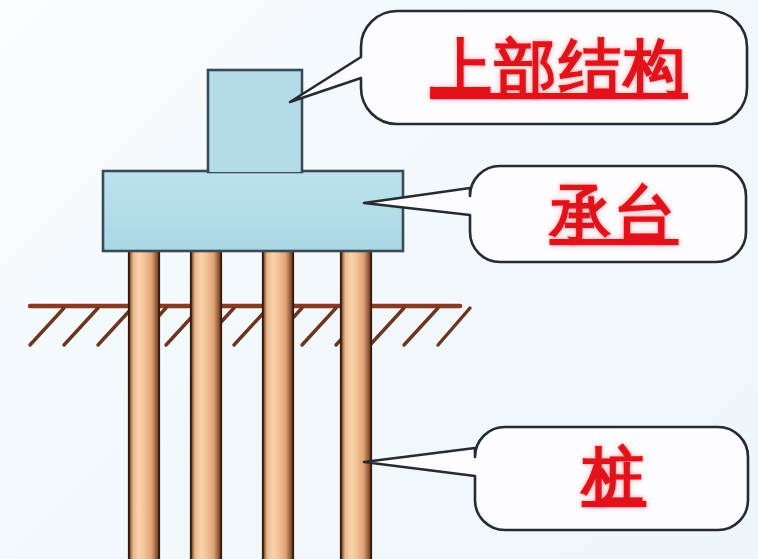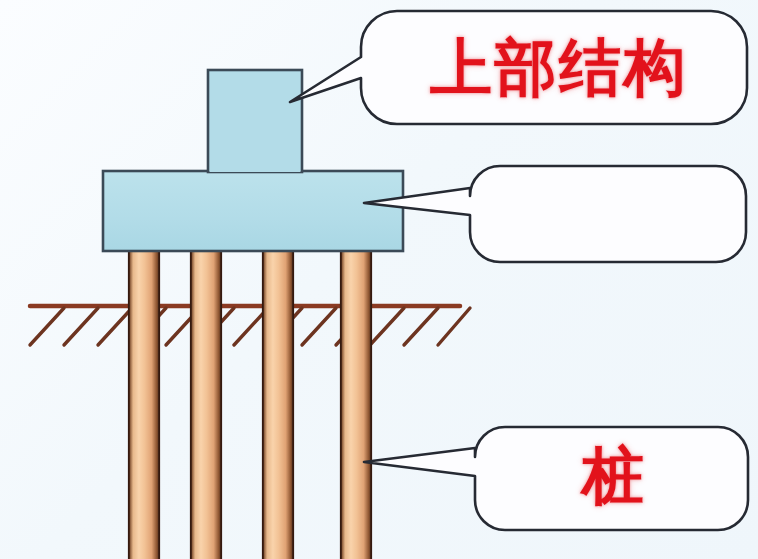--- a/index.html
+++ b/index.html
@@ -27,20 +27,21 @@
     display: flex;
     align-items: center;
     justify-content: center;
     color: #e2121b;
     font-weight: 700;
     letter-spacing: 0.04em;
     text-shadow: 0 0 3px rgba(226,18,27,0.45), 0 0 7px rgba(226,18,27,0.20);
     white-space: nowrap;
     user-select: none;
     pointer-events: none;
+    text-decoration: underline;
   }
   #label-superstructure {
     left: 372px; top: 18px; width: 374px; height: 100px;
     font-size: 62px;
   }
   #label-pilecap {
     left: 480px; top: 162px; width: 268px; height: 104px;
     font-size: 62px;
   }
   #label-pile {
@@ -160,16 +161,17 @@
                A 30 30 0 0 1 475 500
                L 475 476
                L 364 462
                L 475 448
                Z" fill="#fdfdff" stroke="#262a33" stroke-width="2.6" stroke-linejoin="round"></path>
     </g>
   </svg>
 
   <div class="callout-text" id="label-superstructure">上部结构</div>
 
+  <div class="callout-text" id="label-pilecap">承台</div>
 
   <div class="callout-text" id="label-pile">桩</div>
 
 </div>
 
 </body></html>

